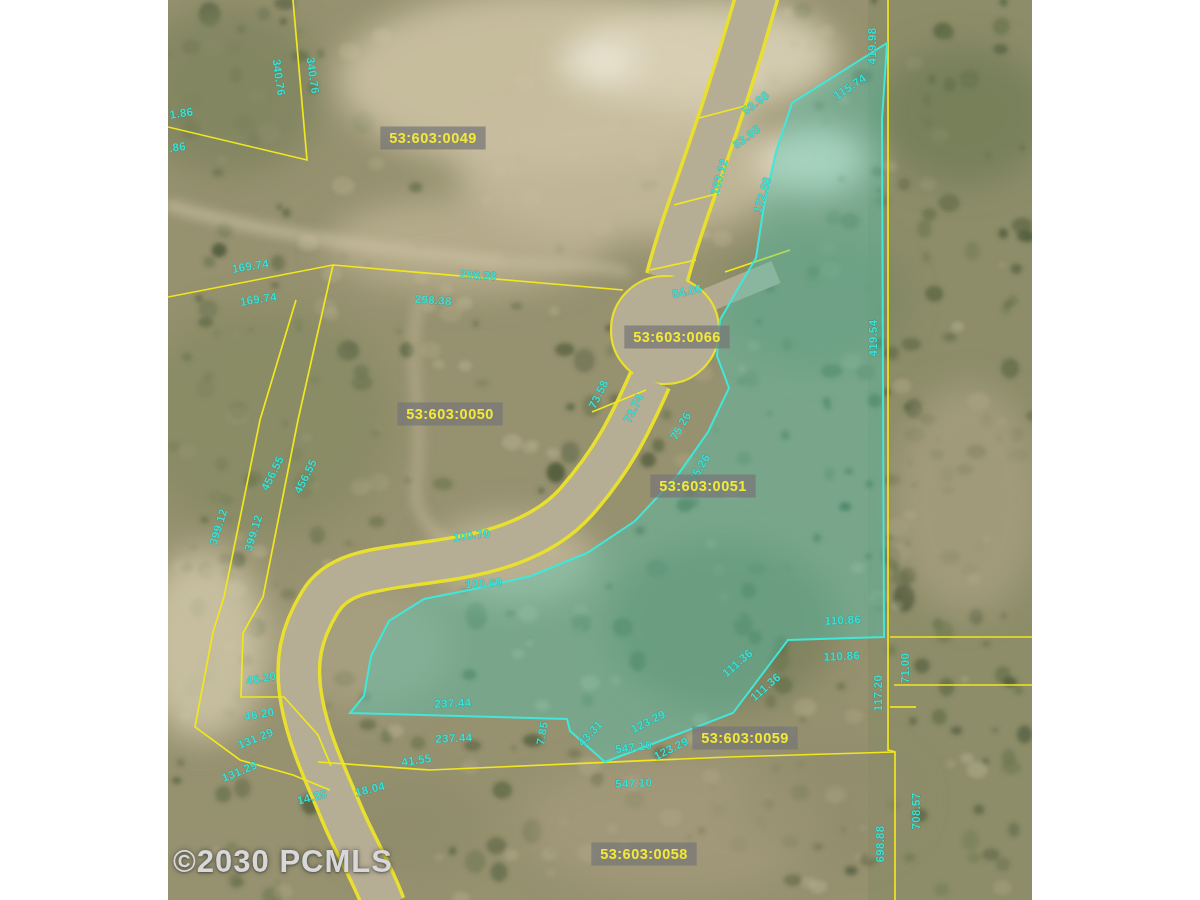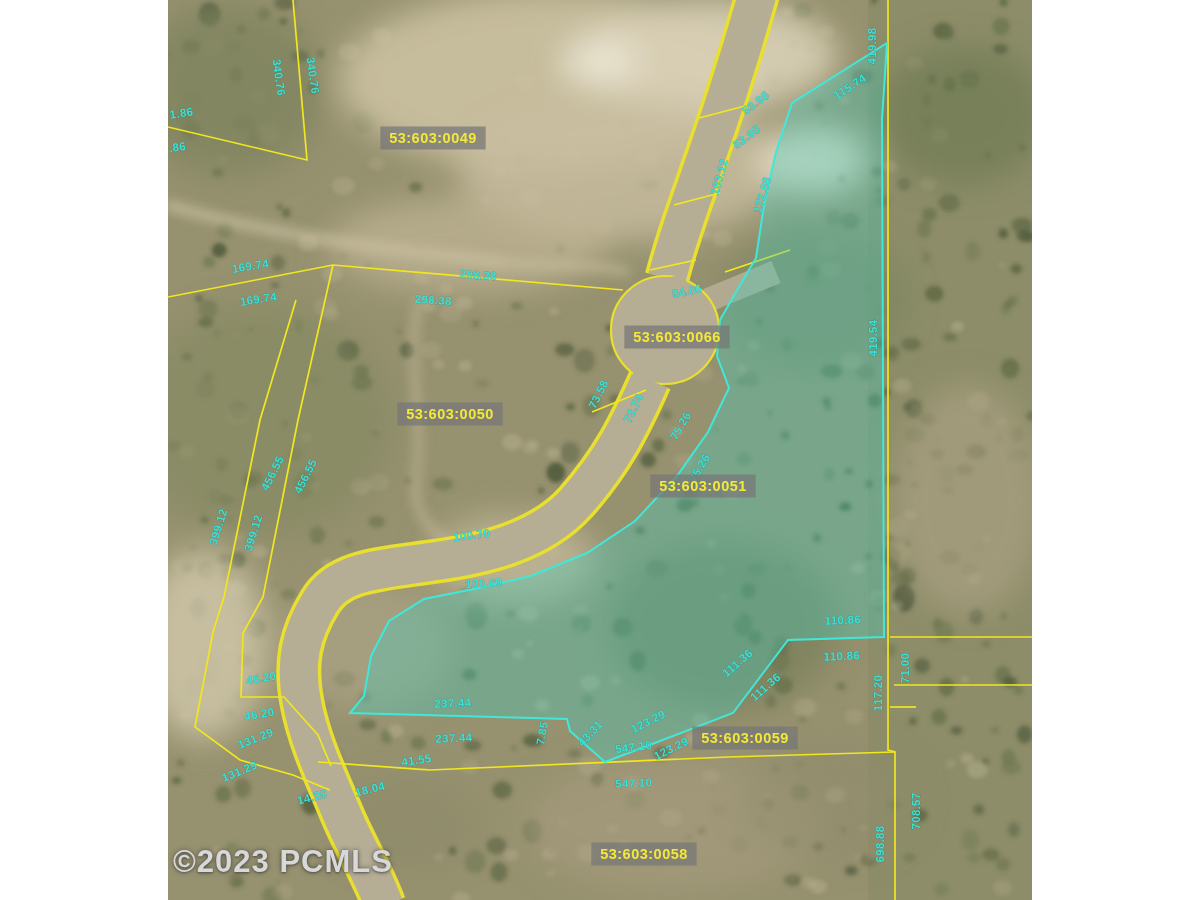--- a/index.html
+++ b/index.html
@@ -646,15 +646,15 @@
             <rect class="plabel-bg" x="-52.650000000000006" y="-11.5" width="105.30000000000001" height="23"></rect>
             <text class="plabel" y="5">53:603:0059</text>
           </g>
           <g transform="translate(476,854)">
             <rect class="plabel-bg" x="-52.650000000000006" y="-11.5" width="105.30000000000001" height="23"></rect>
             <text class="plabel" y="5">53:603:0058</text>
           </g>
         </g>
     </svg>
 
-    <div class="watermark">©2023 PCMLS</div>
+    <div class="watermark">©2030 PCMLS</div>
   </div>
 </div>
 
 </body></html>

